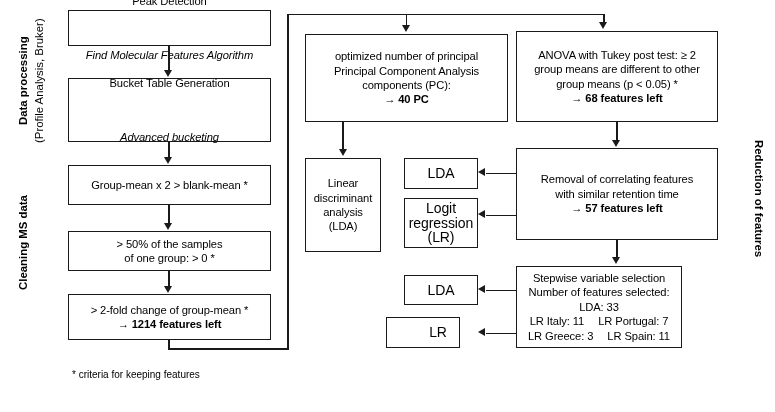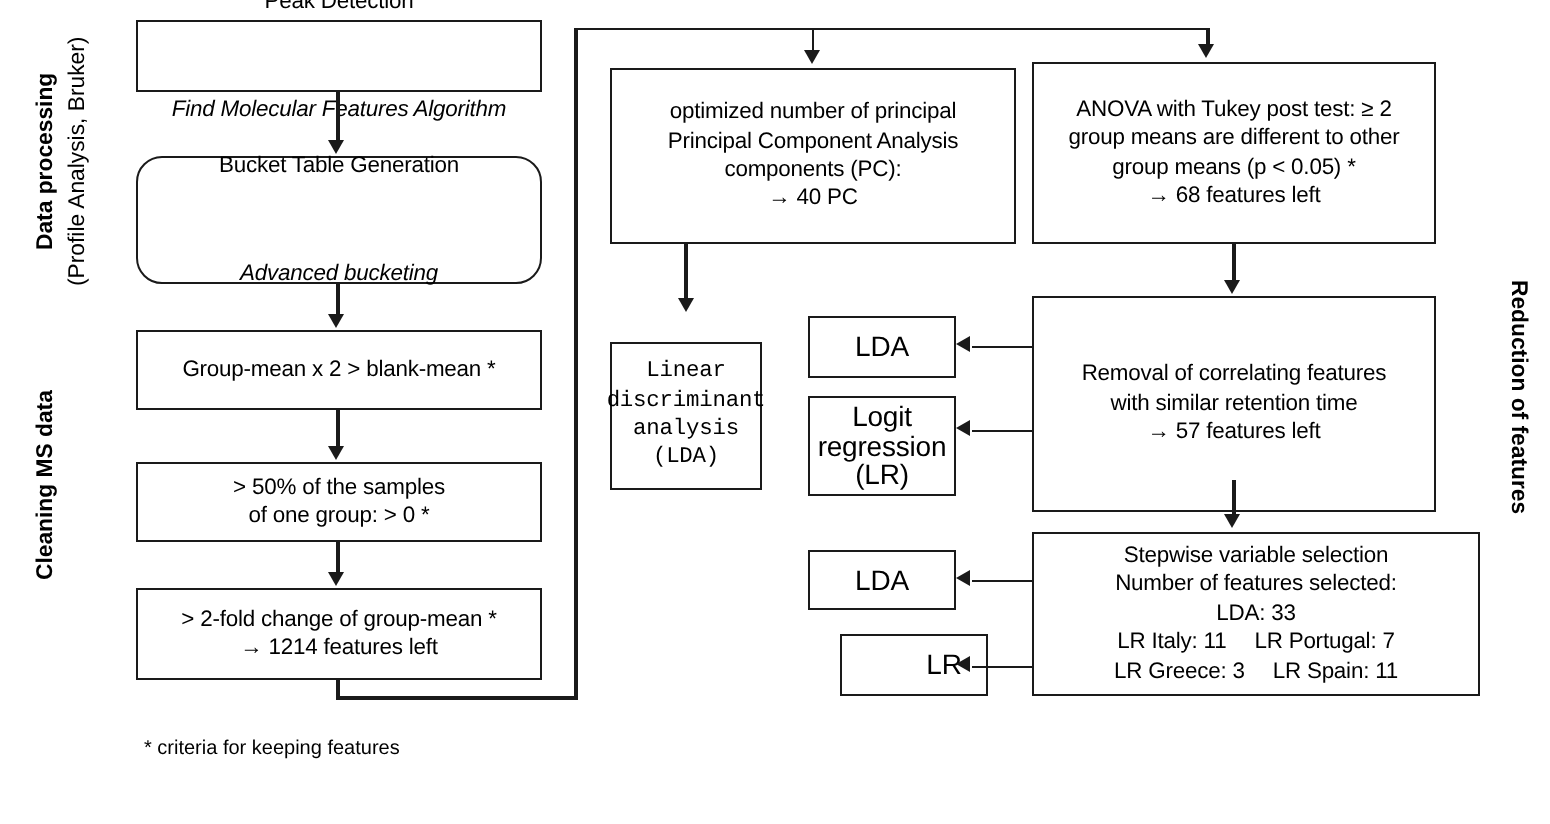--- a/index.html
+++ b/index.html
@@ -6,21 +6,21 @@
   body{width:775px;height:412px;position:relative;overflow:hidden;
        font-family:"Liberation Sans","DejaVu Sans",sans-serif;color:#000;}
   #canvas{position:absolute;left:0;top:0;width:775px;height:412px;}
 
   .box{position:absolute;box-sizing:border-box;border:1.6px solid #1a1a1a;
        background:#fff;display:flex;flex-direction:column;align-items:center;
        justify-content:center;text-align:center;font-size:11.2px;line-height:14.4px;
        letter-spacing:-0.1px;}
   .box .ln{display:block;white-space:nowrap;}
   .ital{font-style:italic;margin-top:40px;}
-  .bold{font-weight:normal;}
+  .bold{font-weight:bold;}
   .small-box{font-size:14px;}
 
   .vlabel{position:absolute;font-weight:bold;font-size:11.4px;white-space:nowrap;
           transform-origin:0 0;}
   .vlabel.sub{font-weight:normal;}
   .vlabel-r{position:absolute;font-weight:bold;font-size:11.4px;white-space:nowrap;
             transform-origin:0 0;}
 
   .footnote{position:absolute;font-size:10px;white-space:nowrap;}
 
@@ -45,21 +45,21 @@
   <div class="vlabel sub" style="left:33px;top:143px;transform:rotate(-90deg);">(Profile Analysis, Bruker)</div>
   <div class="vlabel" style="left:17px;top:290px;transform:rotate(-90deg);">Cleaning MS data</div>
 
   <div class="vlabel-r" style="left:765px;top:140px;transform:rotate(90deg);">Reduction of features</div>
 
   <div class="box" style="left:68px;top:10px;width:203px;height:36px;">
     <span class="ln">Peak Detection</span>
     <span class="ln ital">Find Molecular Features Algorithm</span>
   </div>
 
-  <div class="box" style="left:68px;top:78px;width:203px;height:64px;border-radius:13px;">
+  <div class="box" style="left:68px;top:78px;width:203px;height:64px;">
     <span class="ln">Bucket Table Generation</span>
     <span class="ln ital">Advanced bucketing</span>
   </div>
 
   <div class="box" style="left:68px;top:165px;width:203px;height:40px;">
     <span class="ln">Group-mean x 2 &gt; blank-mean *</span>
   </div>
 
   <div class="box" style="left:68px;top:231px;width:203px;height:40px;">
     <span class="ln">&gt; 50% of the samples</span>
@@ -78,52 +78,52 @@
     <span class="ln bold">→ 40 PC</span>
   </div>
 
   <div class="box" style="left:516px;top:31px;width:202px;height:91px;">
     <span class="ln">ANOVA with Tukey post test: ≥ 2</span>
     <span class="ln">group means are different to other</span>
     <span class="ln">group means (p &lt; 0.05) *</span>
     <span class="ln bold">→ 68 features left</span>
   </div>
 
-  <div class="box" style="left:305px;top:171px;width:76px;height:74px;font-family:Liberation Mono, monospace;">
+  <div class="box" style="left:305px;top:158px;width:76px;height:94px;">
     <span class="ln">Linear</span>
     <span class="ln">discriminant</span>
     <span class="ln">analysis</span>
     <span class="ln">(LDA)</span>
   </div>
 
   <div class="box small-box" style="left:404px;top:158px;width:74px;height:31px;">
     <span class="ln">LDA</span>
   </div>
 
   <div class="box small-box" style="left:404px;top:198px;width:74px;height:50px;">
     <span class="ln">Logit</span>
     <span class="ln">regression</span>
     <span class="ln">(LR)</span>
   </div>
 
-  <div class="box" style="left:516px;top:148px;width:202px;height:108px;">
+  <div class="box" style="left:516px;top:148px;width:202px;height:92px;">
     <span class="ln">Removal of correlating features</span>
     <span class="ln">with similar retention time</span>
     <span class="ln bold">→ 57 features left</span>
   </div>
 
   <div class="box small-box" style="left:404px;top:275px;width:74px;height:30px;">
     <span class="ln">LDA</span>
   </div>
 
-  <div class="box small-box" style="left:420px;top:317px;width:74px;height:31px;padding-left:30px;">
+  <div class="box small-box" style="left:386px;top:317px;width:74px;height:31px;padding-left:30px;">
     <span class="ln">LR</span>
   </div>
 
-  <div class="box" style="left:516px;top:266px;width:224px;height:82px;">
+  <div class="box" style="left:516px;top:266px;width:166px;height:82px;">
     <span class="ln">Stepwise variable selection</span>
     <span class="ln">Number of features selected:</span>
     <span class="ln">LDA: 33</span>
     <span class="two-col">
       <span>LR Italy: 11</span>
       <span>LR Portugal: 7</span>
     </span>
     <span class="two-col">
       <span>LR Greece: 3</span>
       <span>LR Spain: 11</span>

